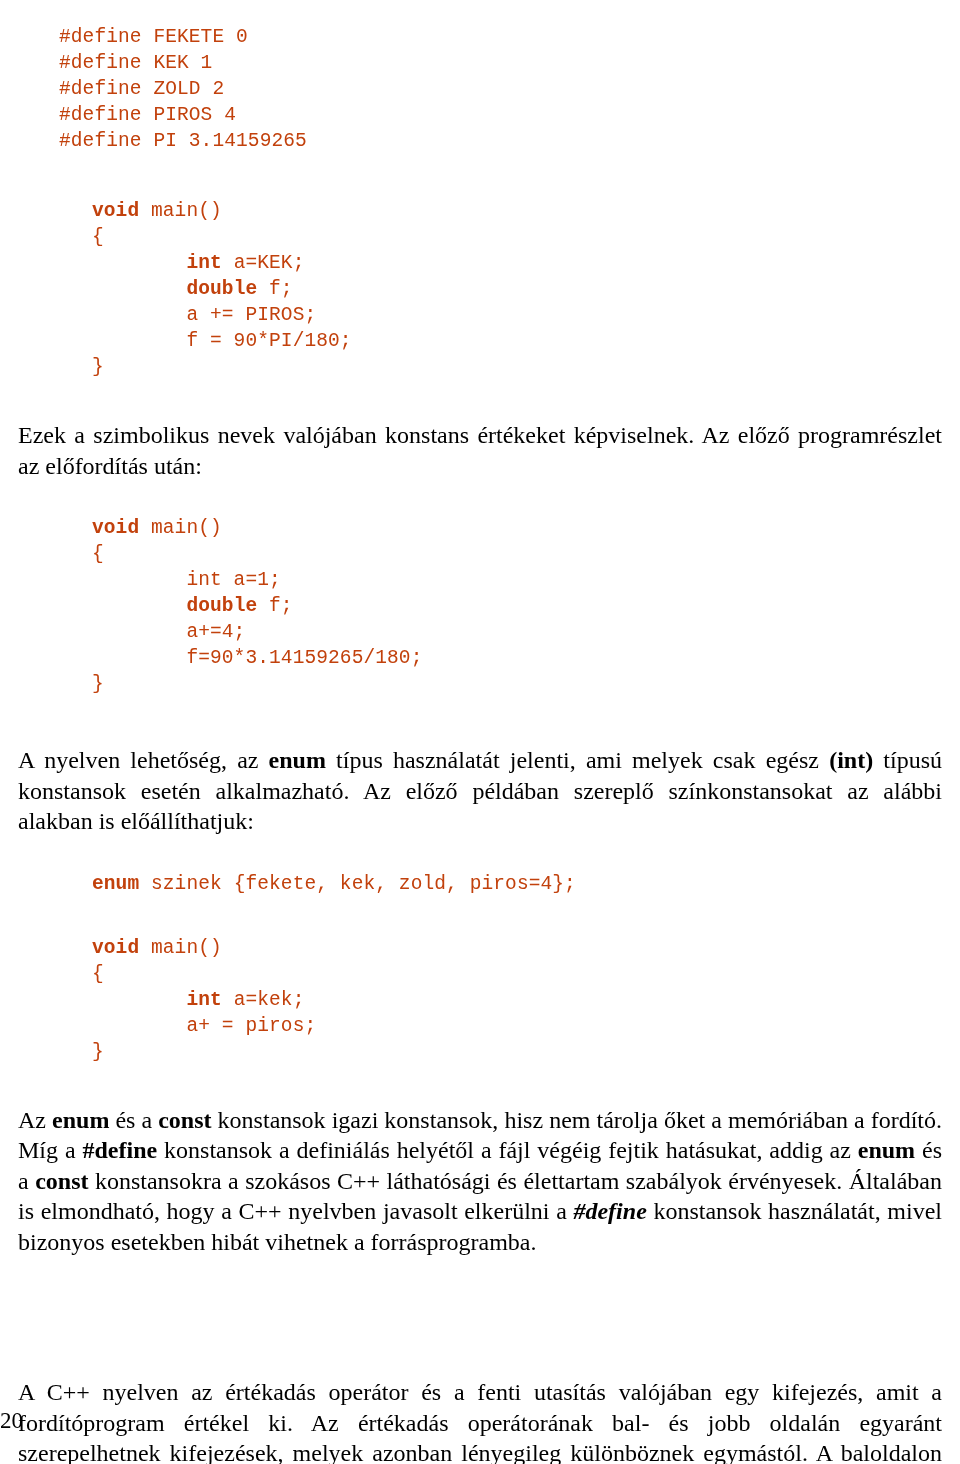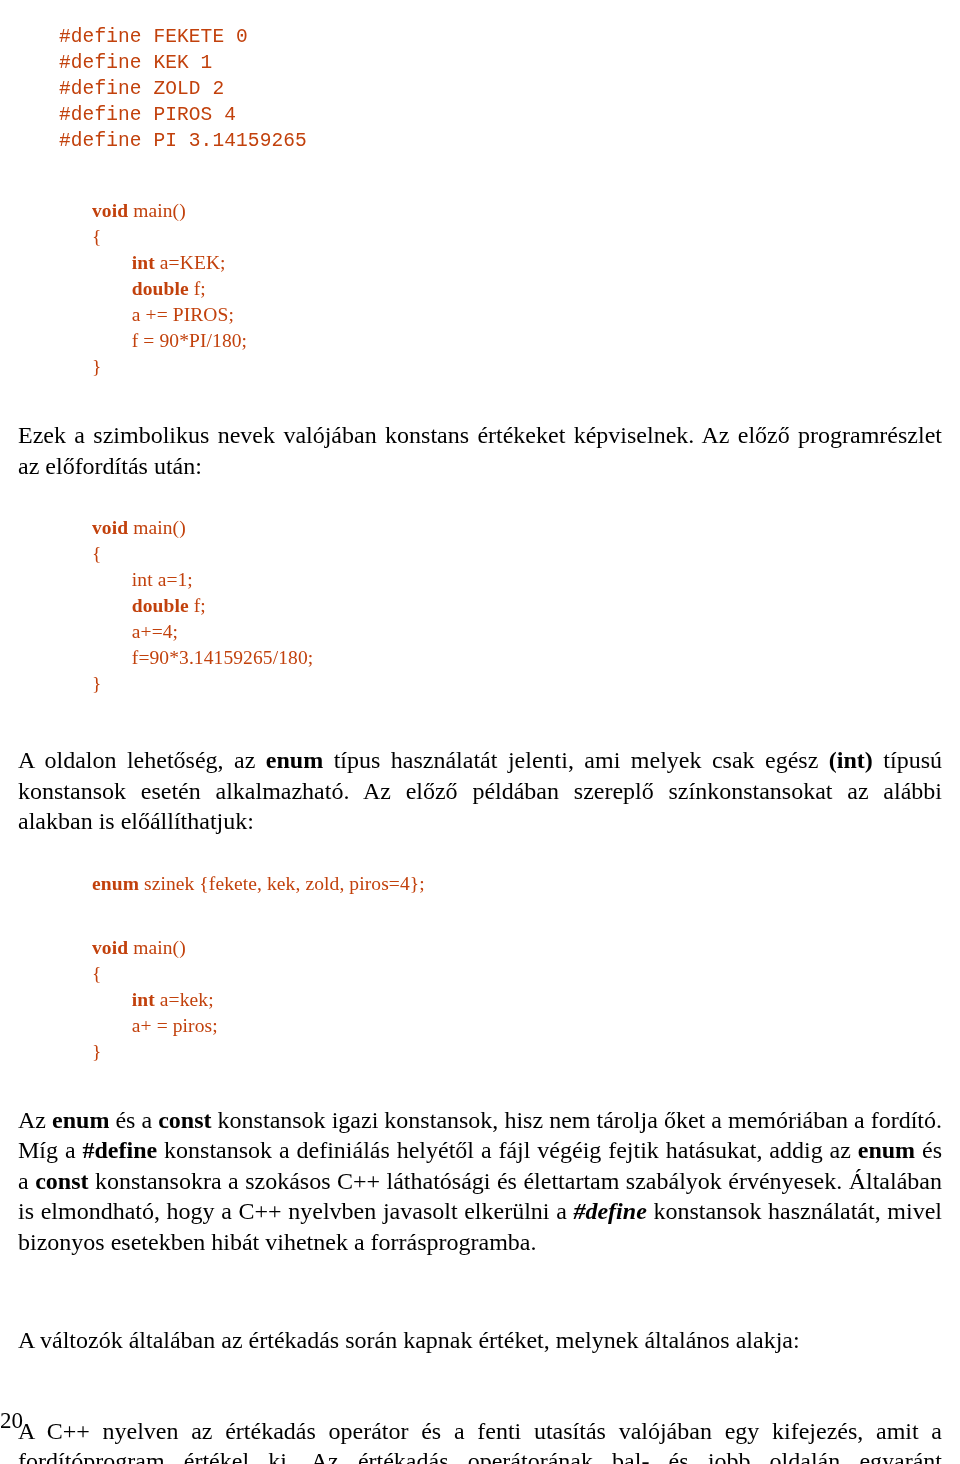--- a/index.html
+++ b/index.html
@@ -40,21 +40,21 @@
     margin: 14px;
     letter-spacing: 0.1px;
   }
   .code b {
     font-weight: bold;
   }
   .code.italic {
     font-style: italic;
   }
   .code-indent-0 { padding-left: 31px; }   
-  .code-indent-1 { padding-left: 64px; font-family: Liberation Serif, serif; }   
+  .code-indent-1 { padding-left: 64px; }   
   .code-indent-2 { padding-left: 50px; }   
 
   
   p.body {
     font-size: 24px;
     line-height: 30.5px;
     text-align: justify;
     text-justify: inter-word;
     margin: 4px;
     hyphens: none;
@@ -134,21 +134,21 @@
     <pre class="code code-indent-1"><b>void</b> main()
 {
         int a=1;
         <b>double</b> f;
         a+=4;
         f=90*3.14159265/180;
 }</pre>
 
     <div class="gap-l"></div>
 
-    <p class="body"><span>A oldalon lehetőség, az </span><strong class="term">enum</strong><span> típus használatát jelenti, ami melyek csak egész </span><strong class="term">(int)</strong><span> típusú konstansok esetén alkalmazható. Az előző példában szereplő színkonstansokat az alábbi alakban is előállíthatjuk:</span></p>
+    <p class="body"><span>A nyelven lehetőség, az </span><strong class="term">enum</strong><span> típus használatát jelenti, ami melyek csak egész </span><strong class="term">(int)</strong><span> típusú konstansok esetén alkalmazható. Az előző példában szereplő színkonstansokat az alábbi alakban is előállíthatjuk:</span></p>
 
     <div class="gap-s"></div>
 
     <pre class="code code-indent-1"><b>enum</b> szinek {fekete, kek, zold, piros=4};</pre>
 
     <div class="gap-xs"></div>
 
     <pre class="code code-indent-1"><b>void</b> main()
 {
         <b>int</b> a=kek;
@@ -157,21 +157,20 @@
 
     <div class="gap-m"></div>
 
     <p class="body"><span>Az </span><strong class="term">enum</strong><span> és a </span><strong class="term">const</strong><span> konstansok igazi konstansok, hisz nem tárolja őket a memóriában a fordító. Míg a </span><strong class="term">#define</strong><span> konstansok a definiálás helyétől a fájl végéig fejtik hatásukat, addig az </span><strong class="term">enum</strong><span> és a </span><strong class="term">const</strong><span> konstansokra a szokásos C++ láthatósági és élettartam szabályok érvényesek. Általában is elmondható, hogy a C++ nyelvben javasolt elkerülni a </span><strong class="term-i">#define</strong><span> konstansok használatát, mivel bizonyos esetekben hibát vihetnek a forrásprogramba.</span></p>
 
     <div class="gap-xl"></div>
 
 
     <div class="gap-m"></div>
 
-    <p class="body noj">A változók általában az értékadás során kapnak értéket, melynek általános alakja:</p>
 
     <div class="gap-m"></div>
 
 
     <div class="gap-l"></div>
 
     <p class="body">A C++ nyelven az értékadás operátor és a fenti utasítás valójában egy kifejezés, amit a fordítóprogram értékel ki. Az értékadás operátorának bal- és jobb oldalán egyaránt szerepelhetnek kifejezések, melyek azonban lényegileg különböznek egymástól. A baloldalon szereplő kifejezés azt a változót jelöli ki (címzi meg) a memóriában, ahova a jobb oldalon megadott kifejezés értékét be kell tölteni.</p>
 
     <div class="gap-l"></div>
 

